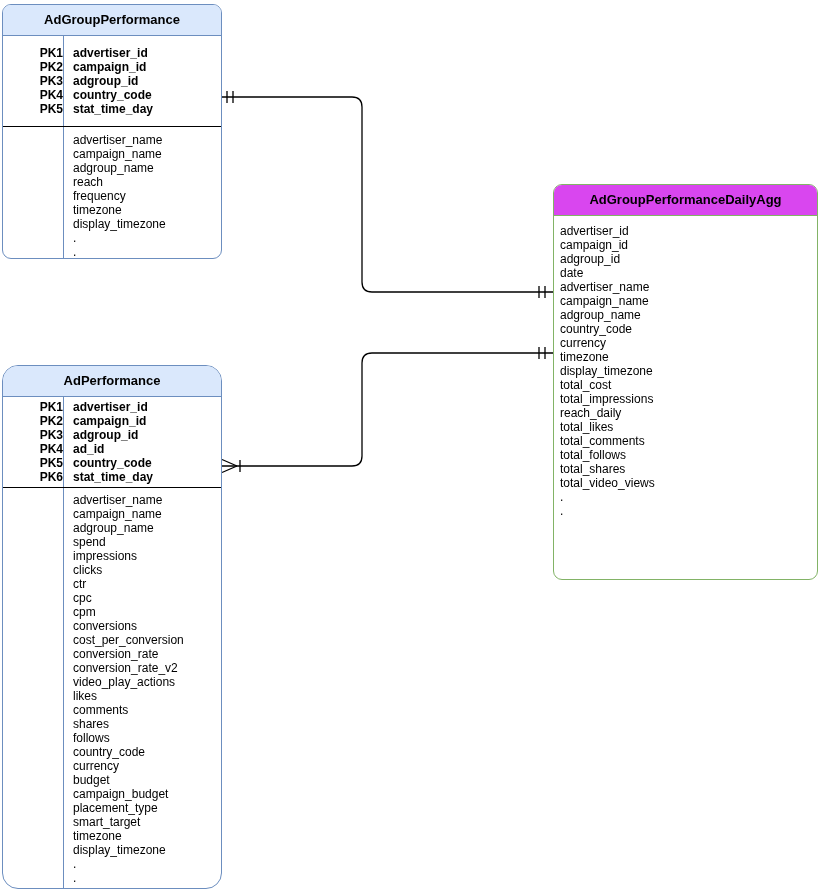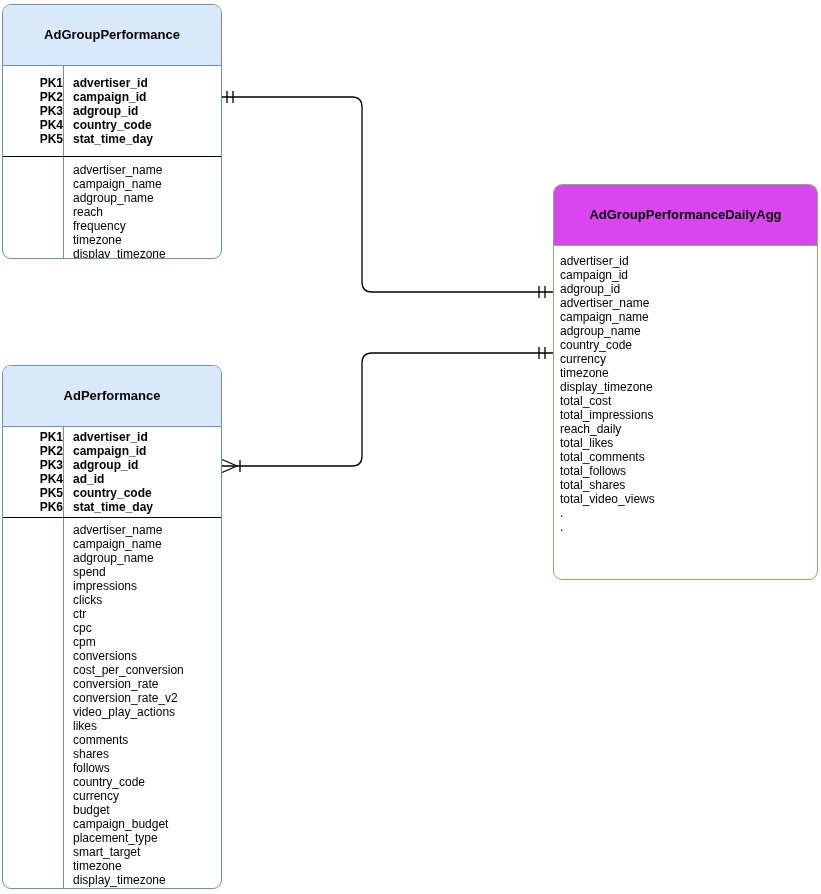--- a/index.html
+++ b/index.html
@@ -22,21 +22,21 @@
     line-height: 14px;
     color: #000;
   }
   .ertable.blue  { border-color: #6c8ebf; }
   .ertable.green { border-color: #82b366; }
   .ertable-header {
     font-weight: bold;
     font-size: 13px;
     line-height: 16px;
     text-align: center;
-    padding: 22px 4px;
+    padding: 7px 4px;
     border-bottom: 1.6px solid;
   }
   .blue  .ertable-header { background: #dae8fc; border-color: #6c8ebf; }
   .green .ertable-header { background: #d946ef; border-color: #82b366; }
   .tbl-section {
     display: grid;
     grid-template-columns: 61px 1fr;
   }
   .tbl-section.attrs { border-top: 1.3px solid #000000; }
   .pk-col {
@@ -111,21 +111,21 @@
           <div class="row">reach</div>
           <div class="row">frequency</div>
           <div class="row">timezone</div>
           <div class="row">display_timezone</div>
           <div class="row">.</div>
           <div class="row">.</div>
         </div>
     </div>
   </div>
 
-  <div class="ertable blue tight" style="left:2px; top:365px; width:220px; height:524px;">
+  <div class="ertable blue tight" style="left:2px; top:365px; width:220px; height:524px;border-radius:16px;">
     <div class="ertable-header">AdPerformance</div>
     <div class="tbl-section pksec">
       <div class="pk-col">
 
       <div class="row">PK1</div>
           <div class="row">PK2</div>
           <div class="row">PK3</div>
           <div class="row">PK4</div>
           <div class="row">PK5</div>
           <div class="row">PK6</div>
@@ -176,20 +176,21 @@
     </div>
   </div>
 
   <div class="ertable green" style="left:553px; top:184px; width:265px; height:396px;">
     <div class="ertable-header">AdGroupPerformanceDailyAgg</div>
     <div class="green-fields">
 
     <div class="row">advertiser_id</div>
         <div class="row">campaign_id</div>
         <div class="row">adgroup_id</div>
+        <div class="row">date</div>
         <div class="row">advertiser_name</div>
         <div class="row">campaign_name</div>
         <div class="row">adgroup_name</div>
         <div class="row">country_code</div>
         <div class="row">currency</div>
         <div class="row">timezone</div>
         <div class="row">display_timezone</div>
         <div class="row">total_cost</div>
         <div class="row">total_impressions</div>
         <div class="row">reach_daily</div>

